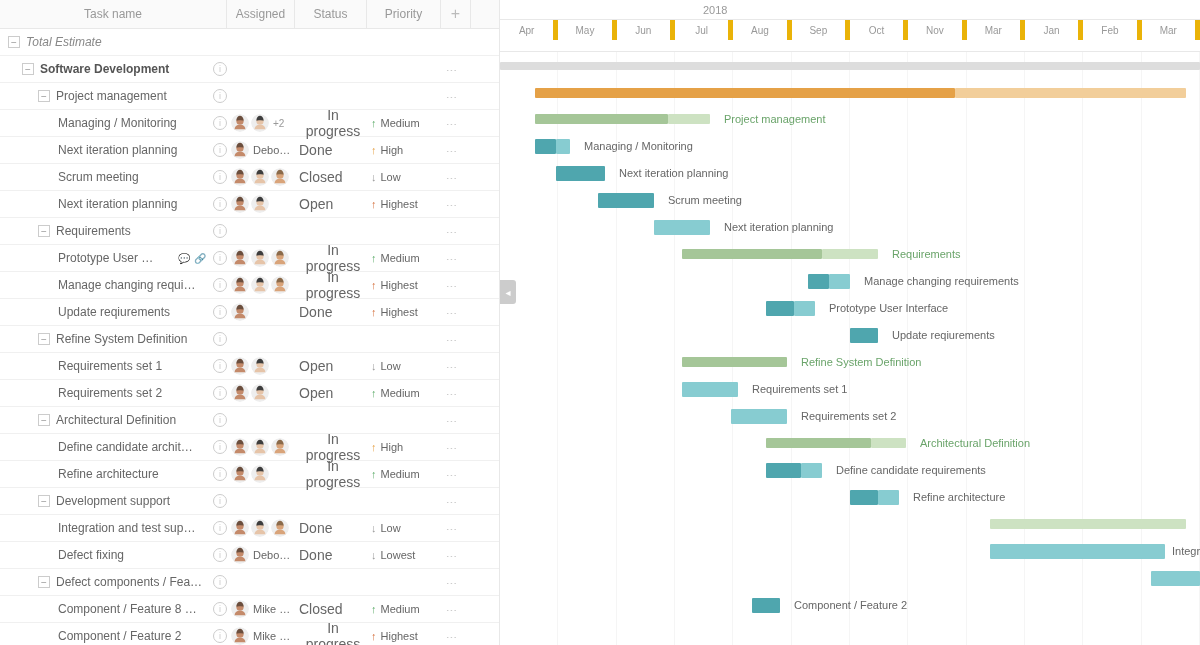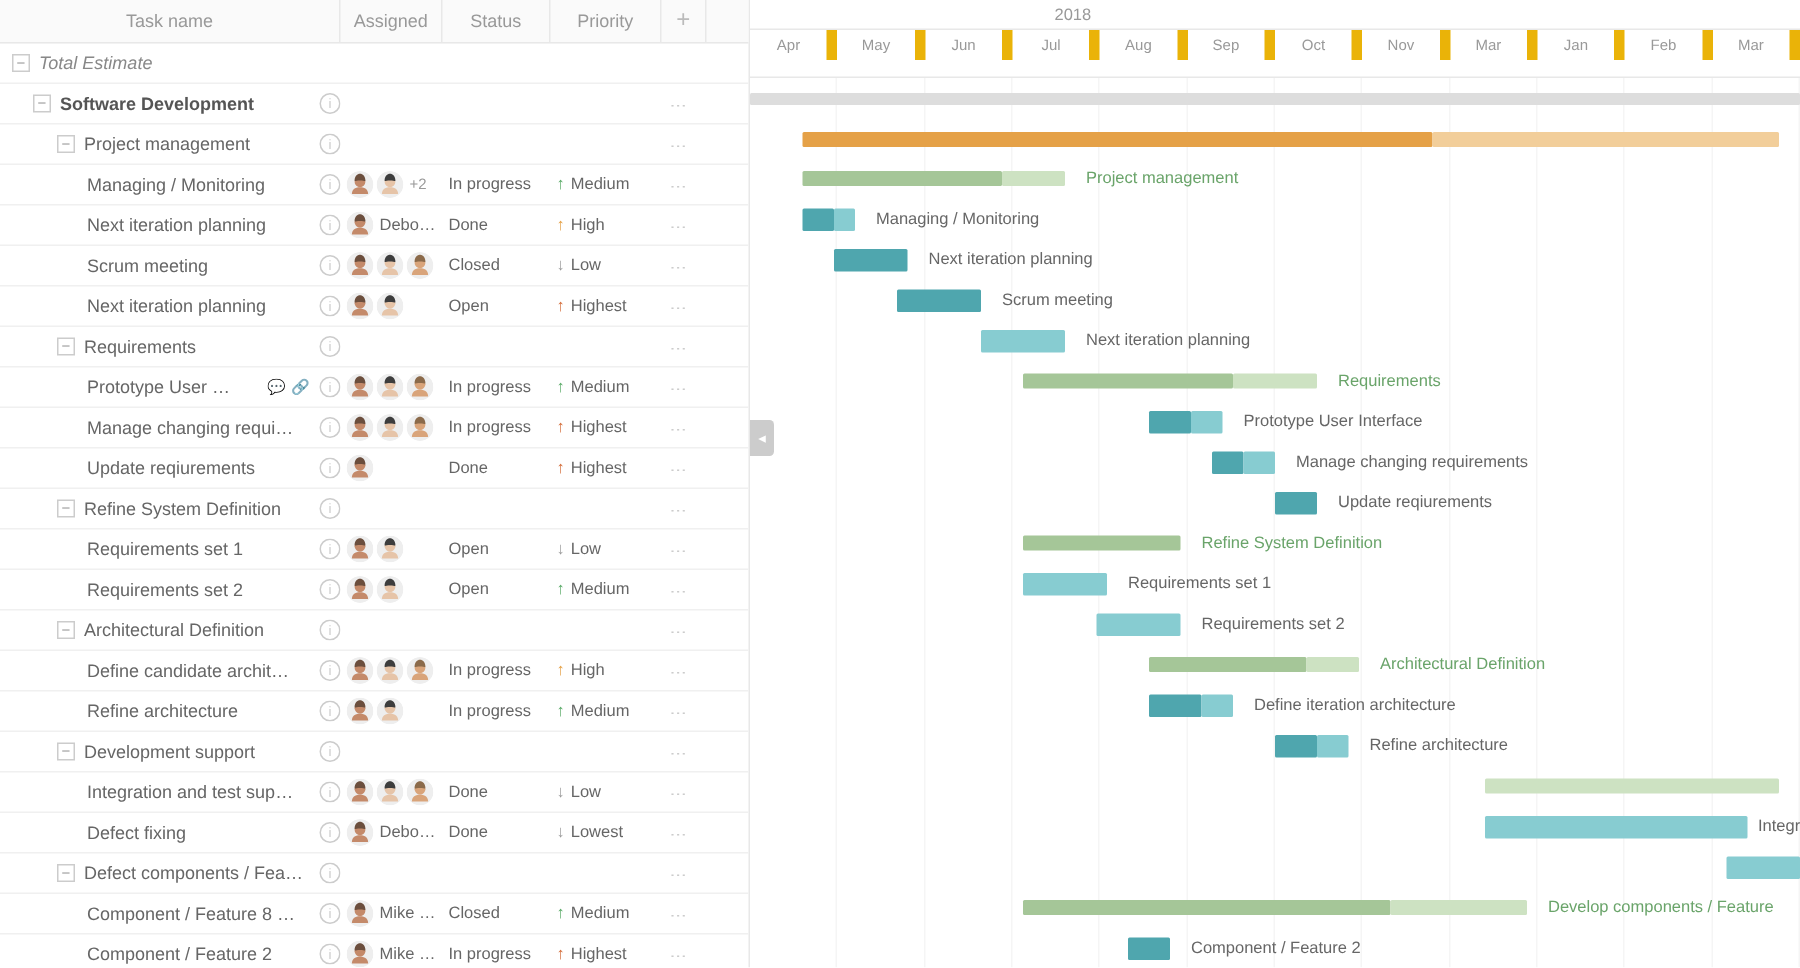--- a/index.html
+++ b/index.html
@@ -17,21 +17,21 @@
 .gh-status { width: 72px; }
 .gh-priority { width: 74px; }
 .gh-plus { width: 30px; font-size: 16px; color: #bbb; }
 
 
 .grid-rows { flex: 1; overflow-y: hidden; }
 .row { display: flex; height: 27px; align-items: center; border-bottom: 1px solid #f0f0f0; padding-left: 8px; }
 
 .cell-task { width: 219px; display: flex; align-items: center; overflow: hidden; white-space: nowrap; }
 .cell-assigned { width: 68px; display: flex; align-items: center; padding-left: 4px; gap: 2px; }
-.cell-status { width: 72px; display: flex; align-items: center; padding-left: 4px; color: #666; font-size: 11px; }
+.cell-status { width: 72px; display: flex; align-items: center; padding-left: 4px; color: #666; font-size: 14px; text-align: center; }
 .cell-priority { width: 74px; display: flex; align-items: center; padding-left: 4px; color: #666; font-size: 11px; gap: 4px; }
 .cell-menu { width: 22px; display: flex; align-items: center; justify-content: center; color: #ccc; }
 
 .toggle-box { width: 12px; height: 12px; border: 1px solid #ccc; display: inline-flex; align-items: center; justify-content: center; font-size: 10px; color: #999; margin-right: 6px; cursor: pointer; }
 .task-name { overflow: hidden; text-overflow: ellipsis; white-space: nowrap; flex: 1; min-width: 0; font-size: 12px; }
 .italic { font-style: italic; color: #888; }
 .bold { font-weight: bold; color: #555; }
 .info-icon { width: 14px; height: 14px; border: 1px solid #ccc; border-radius: 50%; display: inline-flex; align-items: center; justify-content: center; font-size: 9px; color: #ccc; margin-left: 6px; flex-shrink: 0; }
 .mini-icon { display:inline-block; color:#ccc; font-size:10px; margin-left:4px;}
 
@@ -45,21 +45,21 @@
 .prio-down { color: #999; }
 .prio-green { color: #5bab68; }
 
 .dots { writing-mode: vertical-rl; letter-spacing: -2px; font-size: 11px; }
 
 
 .gantt-header { height: 52px; border-bottom: 1px solid #e8e8e8; }
 .gantt-year { height: 20px; display:flex; align-items:center; justify-content:center; border-bottom:1px solid #e8e8e8; color:#999; font-size:11px; position:relative;}
 .gantt-year span{ position:absolute; left:29%; }
 .gantt-months { height: 20px; display: flex; }
-.gm { flex: 1; border-right: 7px solid #eab308; display: flex; align-items: center; justify-content: center; color: #999; font-size: 10px; }
+.gm { flex: 1; border-right: 5px solid #eab308; display: flex; align-items: center; justify-content: center; color: #999; font-size: 10px; }
 
 .gantt-body { position: relative; height: calc(100% - 40px); }
 .cols { position: absolute; inset: 0; display: flex; pointer-events: none; }
 .cols div { flex: 1; border-right: 1px solid #f5f5f5; }
 
 .gantt-rows { position: relative; }
 .grow { height: 27px; position: relative; }
 
 .bar { position: absolute; top: 6px; height: 15px; border-radius: 1px; }
 .bar-teal { background: #4fa6ae; }
@@ -764,30 +764,30 @@
           <div class="grow">
             <div class="bar bar-teal-light" style="left: 22%; width: 8%;"></div>
             <div class="bar-label " style="left: 32%;">Next iteration planning</div>
           </div>
           <div class="grow">
             <div class="bar bar-summary" style="left: 26%; width: 20%;"></div>
             <div class="bar bar-summary-light" style="left: 46%; width: 8%;"></div>
             <div class="bar-label green" style="left: 56%;">Requirements</div>
           </div>
           <div class="grow">
+            <div class="bar bar-teal" style="left: 44%; width: 3%;"></div>
+            <div class="bar bar-teal-light" style="left: 47%; width: 3%;"></div>
+            <div class="bar-label " style="left: 52%;">Manage changing requirements</div>
+          </div>
+          <div class="grow">
             <div class="bar bar-teal" style="left: 38%; width: 4%;"></div>
             <div class="bar bar-teal-light" style="left: 42%; width: 3%;"></div>
             <div class="bar-label " style="left: 47%;">Prototype User Interface</div>
           </div>
           <div class="grow">
-            <div class="bar bar-teal" style="left: 44%; width: 3%;"></div>
-            <div class="bar bar-teal-light" style="left: 47%; width: 3%;"></div>
-            <div class="bar-label " style="left: 52%;">Manage changing requirements</div>
-          </div>
-          <div class="grow">
             <div class="bar bar-teal" style="left: 50%; width: 4%;"></div>
             <div class="bar-label " style="left: 56%;">Update reqiurements</div>
           </div>
           <div class="grow">
             <div class="bar bar-summary" style="left: 26%; width: 15%;"></div>
             <div class="bar-label green" style="left: 43%;">Refine System Definition</div>
           </div>
           <div class="grow">
             <div class="bar bar-teal-light" style="left: 26%; width: 8%;"></div>
             <div class="bar-label " style="left: 36%;">Requirements set 1</div>
@@ -797,42 +797,37 @@
             <div class="bar-label " style="left: 43%;">Requirements set 2</div>
           </div>
           <div class="grow">
             <div class="bar bar-summary" style="left: 38%; width: 15%;"></div>
             <div class="bar bar-summary-light" style="left: 53%; width: 5%;"></div>
             <div class="bar-label green" style="left: 60%;">Architectural Definition</div>
           </div>
           <div class="grow">
             <div class="bar bar-teal" style="left: 38%; width: 5%;"></div>
             <div class="bar bar-teal-light" style="left: 43%; width: 3%;"></div>
-            <div class="bar-label " style="left: 48%;">Define iteration architecture</div>
+            <div class="bar-label " style="left: 48%;">Define candidate requirements</div>
           </div>
           <div class="grow">
             <div class="bar bar-teal" style="left: 50%; width: 4%;"></div>
             <div class="bar bar-teal-light" style="left: 54%; width: 3%;"></div>
             <div class="bar-label " style="left: 59%;">Refine architecture</div>
           </div>
           <div class="grow">
             <div class="bar bar-summary-light" style="left: 70%; width: 28%;"></div>
           </div>
           <div class="grow">
             <div class="bar bar-teal-light" style="left: 70%; width: 25%;"></div>
             <div class="bar-label " style="left: 96%;">Integration and test</div>
           </div>
           <div class="grow">
             <div class="bar bar-teal-light" style="left: 93%; width: 7%;"></div>
           </div>
           <div class="grow">
-            <div class="bar bar-summary" style="left: 26%; width: 35%;"></div>
-            <div class="bar bar-summary-light" style="left: 61%; width: 13%;"></div>
-            <div class="bar-label green" style="left: 76%;">Develop components / Feature</div>
-          </div>
-          <div class="grow">
             <div class="bar bar-teal" style="left: 36%; width: 4%;"></div>
             <div class="bar-label " style="left: 42%;">Component / Feature 2</div>
           </div>
         </div>
     </div>
   </div>
 </div>
 
 </body></html>

